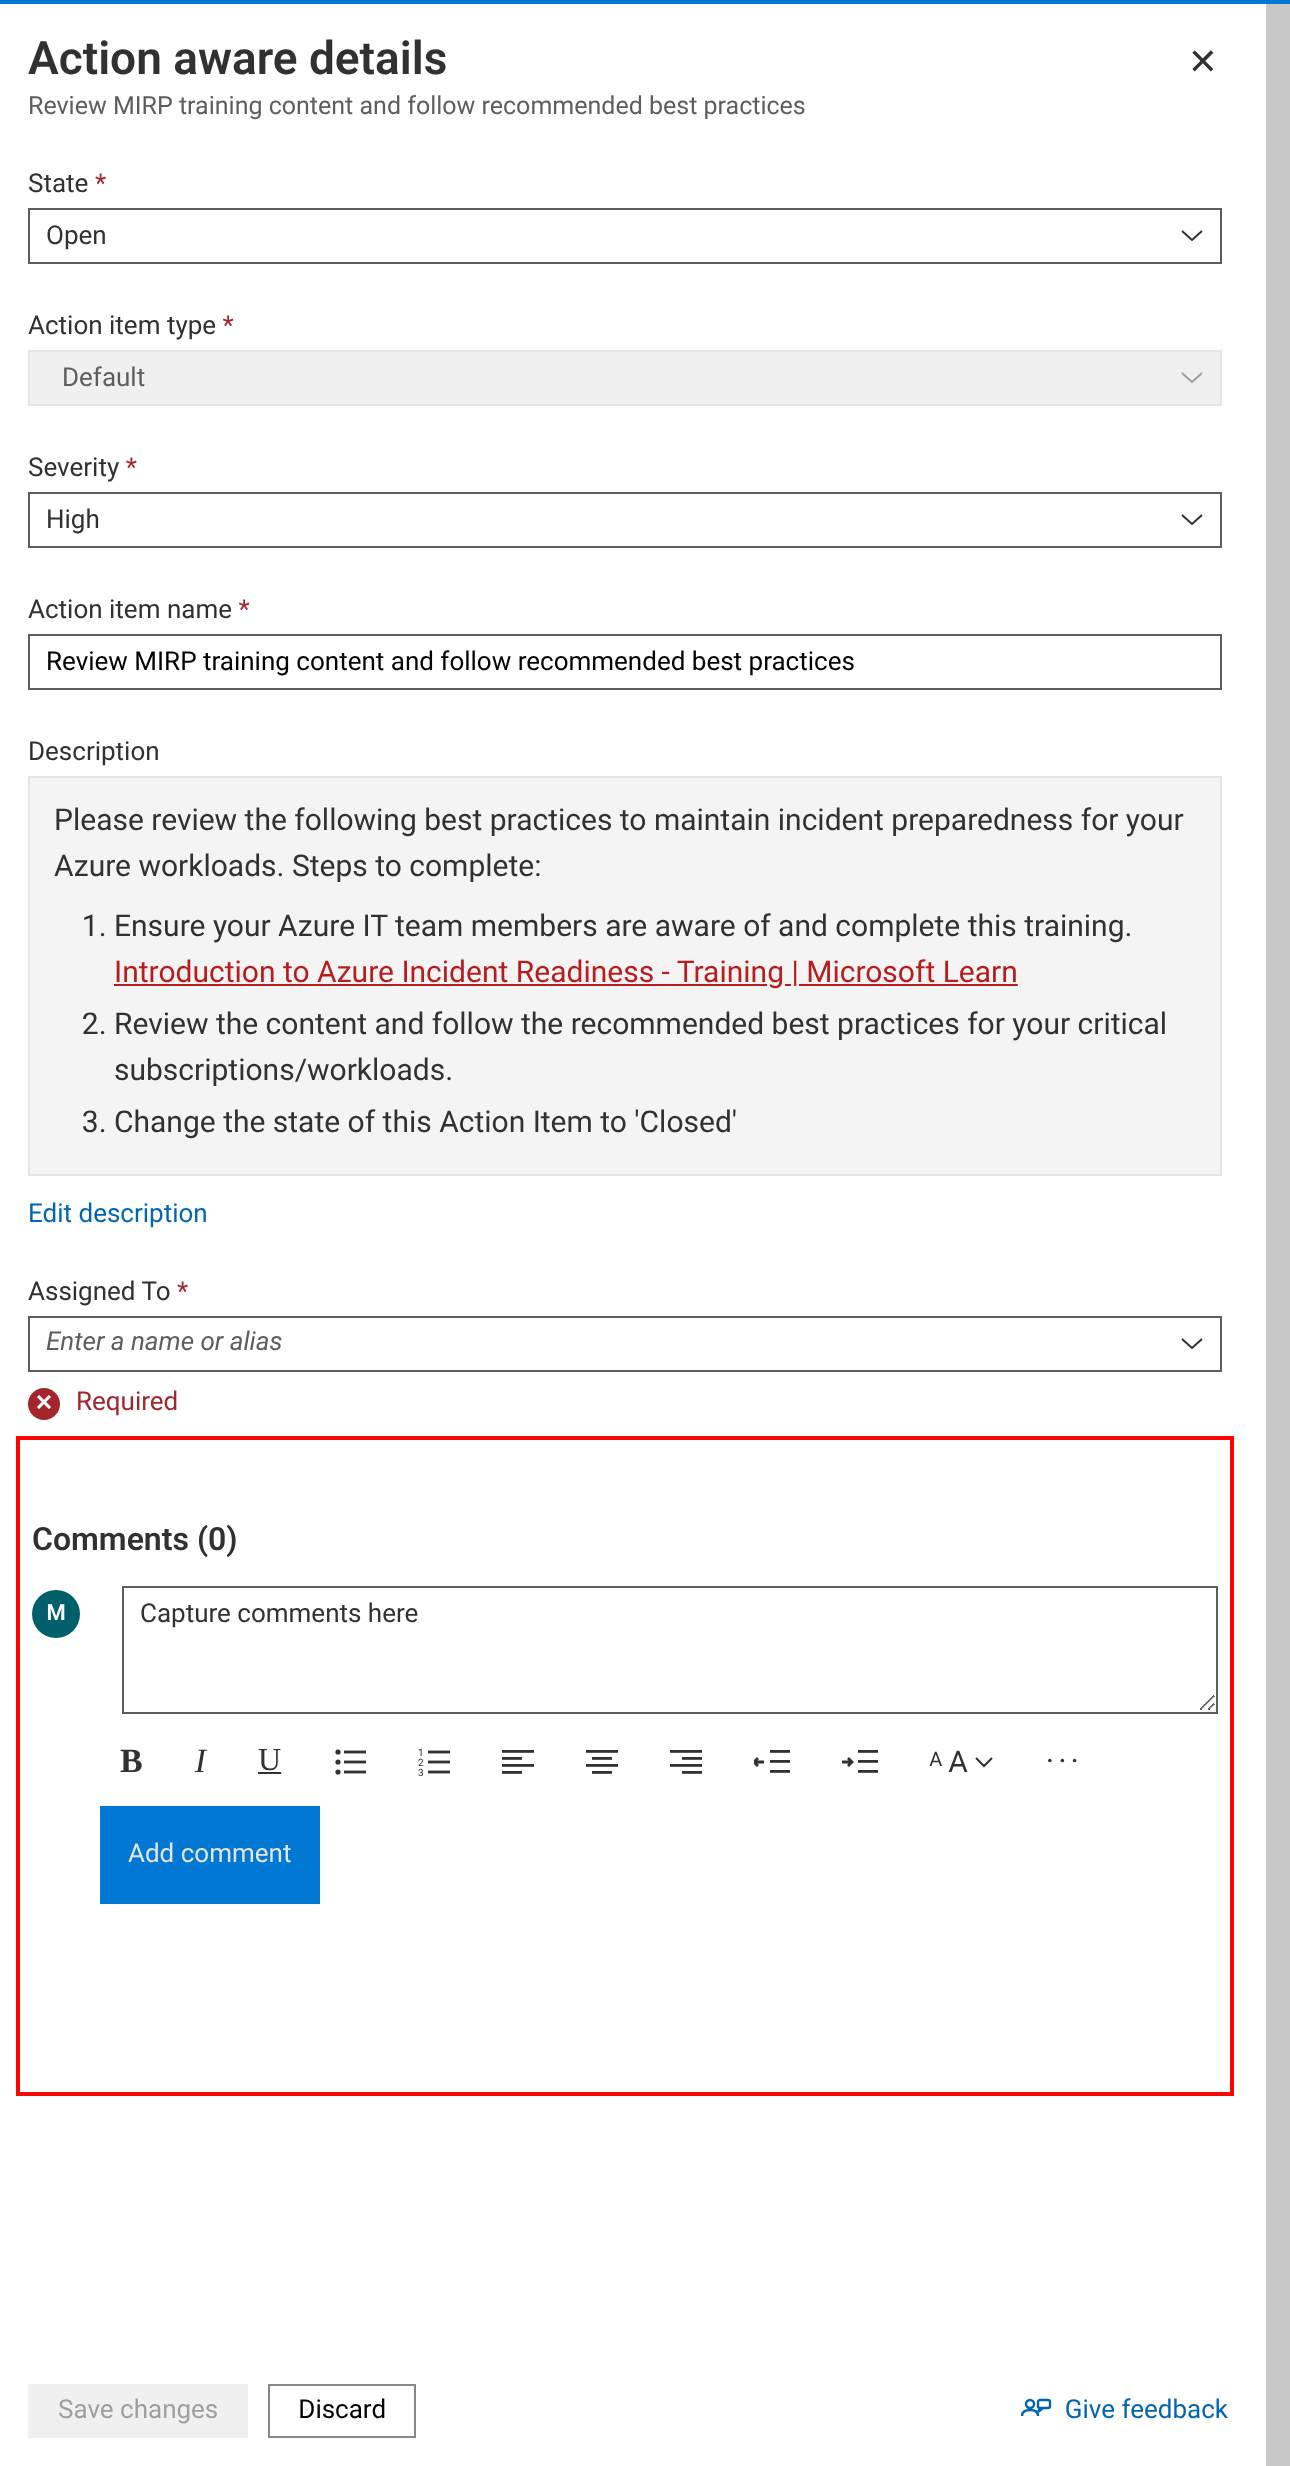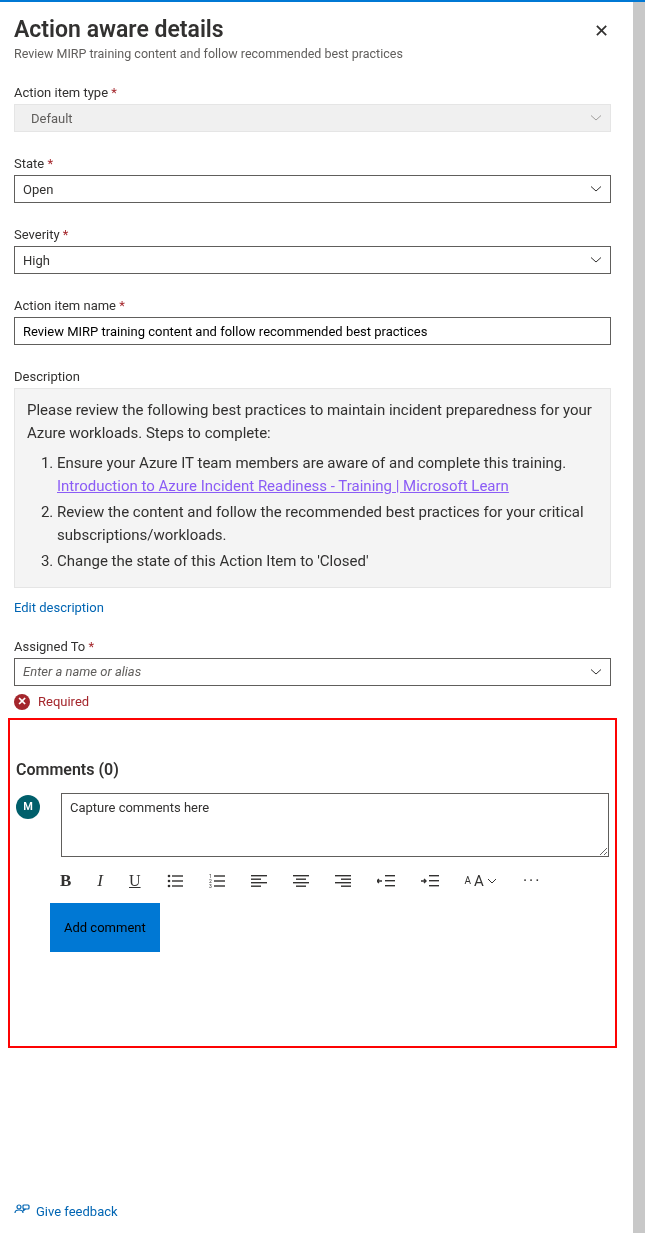--- a/index.html
+++ b/index.html
@@ -85,21 +85,21 @@
   .desc-box {
     background: #f4f4f4;
     border: 1px solid #e5e5e5;
     padding: 10px 12px;
     font-size: 15px;
     line-height: 1.5;
     color: #323130;
   }
   .desc-box ol { margin: 8px 0 4px 0; padding-left: 30px; }
   .desc-box li { margin-bottom: 4px; }
-  .desc-box a { color: #8b5cf6; text-decoration: underline; text-align: center; }
+  .desc-box a { color: #b91c1c; text-decoration: underline; text-align: center; }
   .edit-link {
     color: #0065b3;
     font-size: 13px;
     margin-top: 12px;
     display: inline-block;
     cursor: pointer;
   }
   .placeholder-italic { color: #605e5c; font-style: italic; }
   .error-row {
     display: flex;
@@ -161,21 +161,21 @@
   }
   .toolbar-row .tb { cursor: pointer; display: inline-flex; align-items: center; }
   .tb-bold { font-weight: 700; font-family: Georgia, serif; font-size: 17px; }
   .tb-italic { font-style: italic; font-family: Georgia, serif; font-size: 17px; }
   .tb-underline { text-decoration: underline; font-family: Georgia, serif; }
   .tb svg { display: block; }
   .add-comment-btn {
     margin-left: 34px;
     margin-top: 12px;
     background: #0078d4;
-    color: #000000;
+    color: #e5e5e5;
     border: none;
     padding: 17px 14px;
     font-size: 13px;
     font-family: inherit;
     cursor: pointer;
   }
   .footer {
     position: absolute;
     left: 14px; width: 600px;
     bottom: 14px;
@@ -215,48 +215,48 @@
 
 <div class="panel">
 
   <div class="header-row">
     <div>
       <h1>Action aware details</h1>
       <div class="subtitle">Review MIRP training content and follow recommended best practices</div>
     </div>
     <div class="close-btn">
       <span>✕</span>
+    </div>
+  </div>
+
+  <div class="field">
+    <span class="field-label">
+      <span>State</span>
+      <span class="req">*</span>
+    </span>
+    <div class="select-like">
+      <span>Open</span>
+      <span class="chevron">
+        <svg width="12" height="12" viewBox="0 0 12 12">
+            <path d="M1 3.5 L6 8 L11 3.5" fill="none" stroke="#323130" stroke-width="1"></path>
+          </svg>
+      </span>
     </div>
   </div>
 
   <div class="field">
     <span class="field-label">
       <span>Action item type</span>
       <span class="req">*</span>
     </span>
     <div class="select-like disabled-select">
       <span>Default</span>
       <span class="chevron">
         <svg width="12" height="12" viewBox="0 0 12 12">
             <path d="M1 3.5 L6 8 L11 3.5" fill="none" stroke="#a19f9d" stroke-width="1"></path>
-          </svg>
-      </span>
-    </div>
-  </div>
-
-  <div class="field">
-    <span class="field-label">
-      <span>State</span>
-      <span class="req">*</span>
-    </span>
-    <div class="select-like">
-      <span>Open</span>
-      <span class="chevron">
-        <svg width="12" height="12" viewBox="0 0 12 12">
-            <path d="M1 3.5 L6 8 L11 3.5" fill="none" stroke="#323130" stroke-width="1"></path>
           </svg>
       </span>
     </div>
   </div>
 
   <div class="field">
     <span class="field-label">
       <span>Severity</span>
       <span class="req">*</span>
     </span>
@@ -391,20 +391,24 @@
         <svg width="10" height="10" viewBox="0 0 10 10">
             <path d="M1 3 L5 7 L9 3" fill="none" stroke="#323130" stroke-width="1"></path>
           </svg>
       </span>
       <span class="tb" style="letter-spacing:2px;">···</span>
     </div>
     <button class="add-comment-btn">Add comment</button>
   </div>
 
   <div class="footer">
+    <div class="footer-left">
+      <button class="btn btn-disabled">Save changes</button>
+      <button class="btn">Discard</button>
+    </div>
     <div class="feedback-link">
       <span>
         <svg width="16" height="16" viewBox="0 0 16 16">
             <circle cx="5" cy="4" r="2" fill="none" stroke="#0065b3" stroke-width="1.2"></circle>
             <path d="M1 10 Q1 7 5 7 Q9 7 9 10" fill="none" stroke="#0065b3" stroke-width="1.2"></path>
             <rect x="9" y="2" width="6" height="4" rx="1" fill="none" stroke="#0065b3" stroke-width="1.2"></rect>
             <path d="M10 6 L9 8 L11.5 6" fill="none" stroke="#0065b3" stroke-width="1.2"></path>
           </svg>
       </span>
       <span>Give feedback</span>

